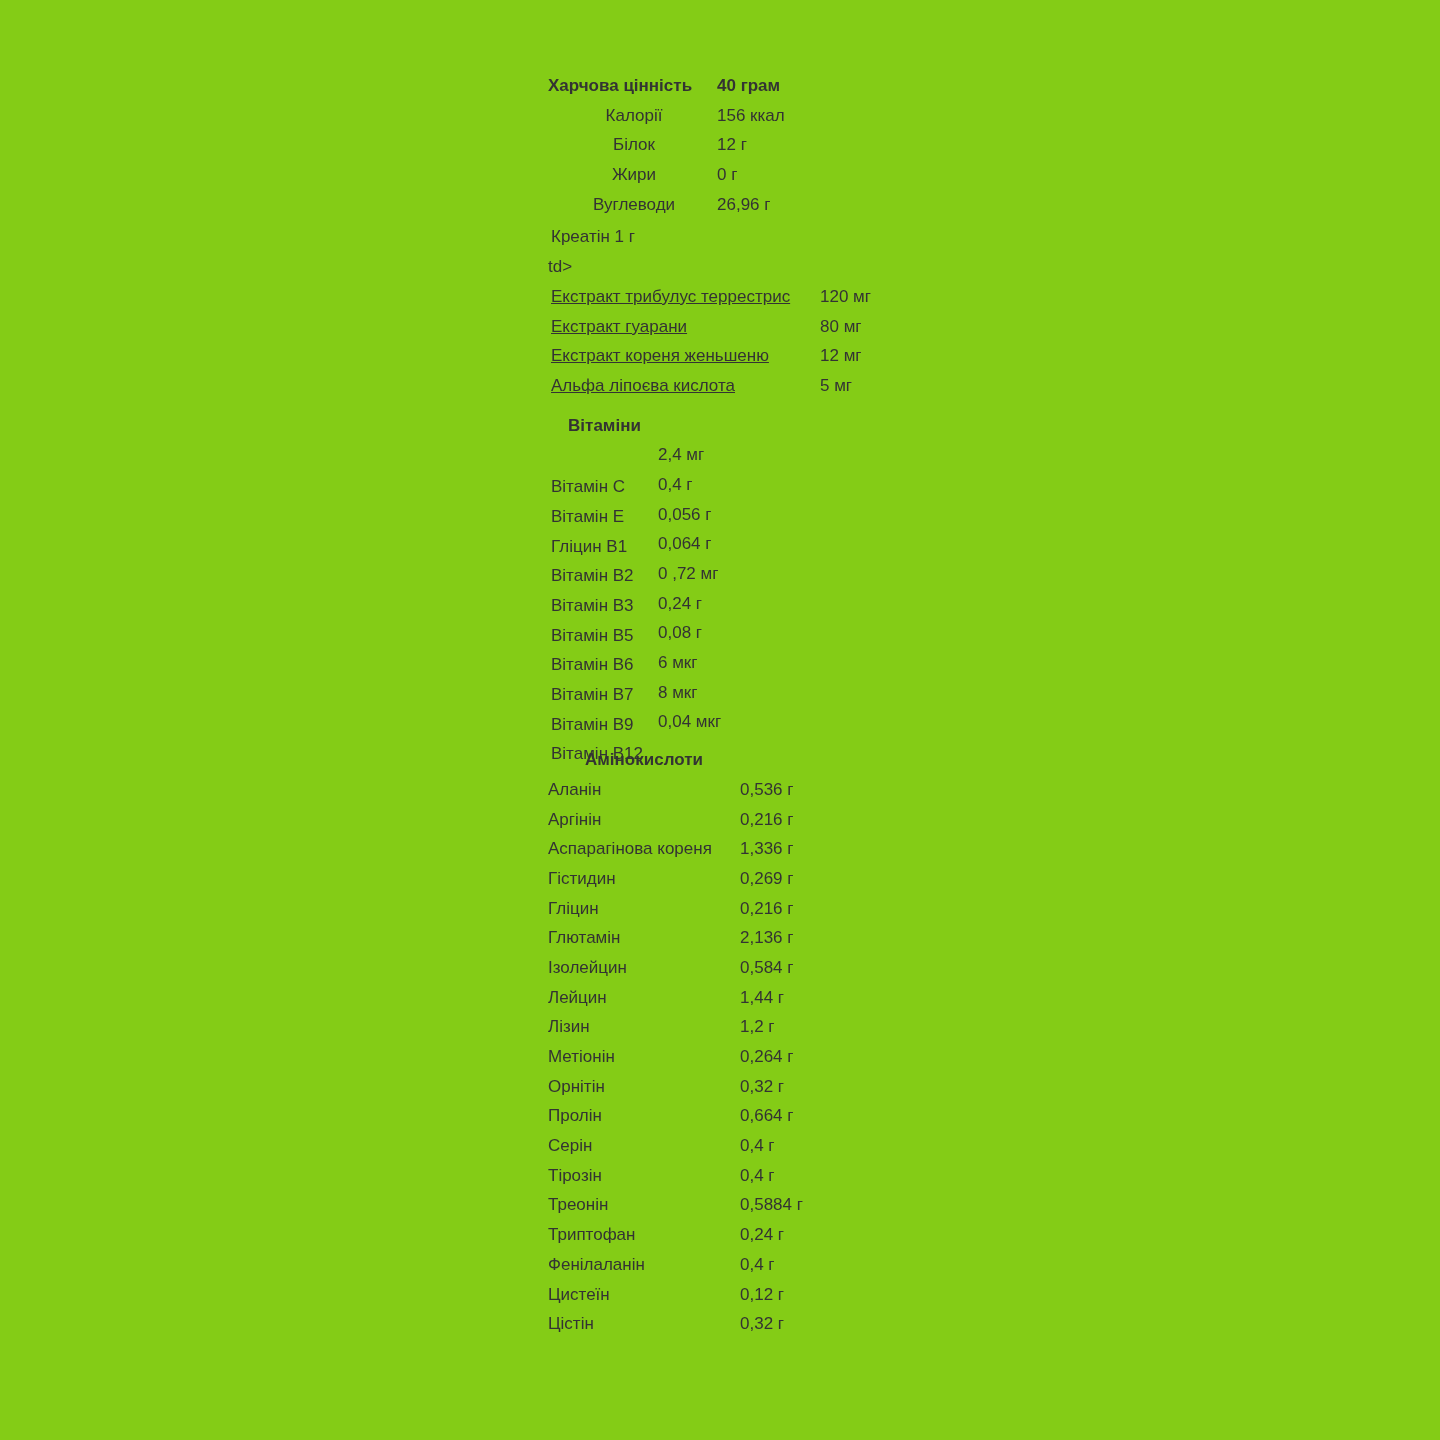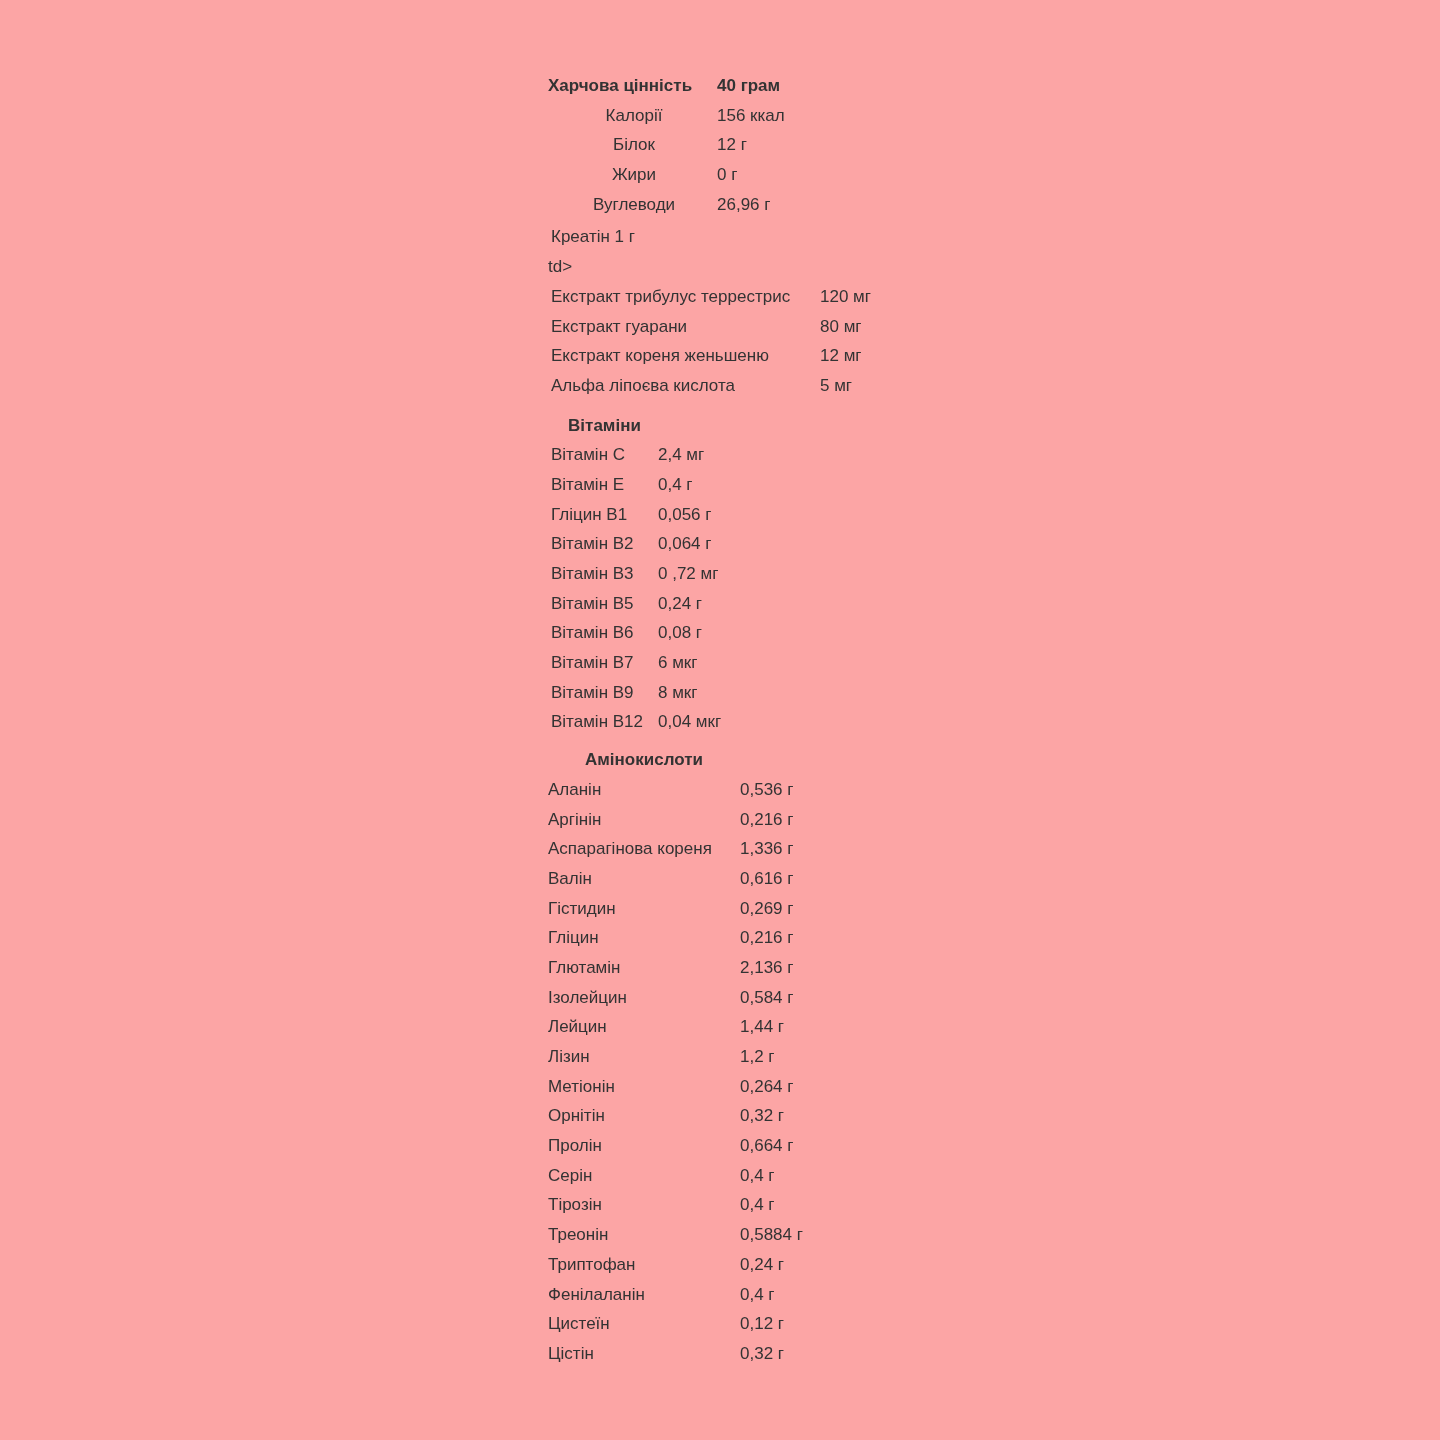--- a/index.html
+++ b/index.html
@@ -7,21 +7,21 @@
     padding: 0;
     background: #ffffff;
     width: 1440px;
     height: 1440px;
     overflow: hidden;
   }
   .canvas {
     position: relative;
     width: 1440px;
     height: 1440px;
-    background: #fca5a5;
+    background: #84cc16;
     font-family: "Liberation Sans", "DejaVu Sans", sans-serif;
     color: #333333;
     font-size: 17px;
   }
   .panel {
     position: absolute;
     left: 548px;
     top: 75px;
     width: 420px;
   }
@@ -41,24 +41,24 @@
 
   
   .sec-main .label { width: 166px; padding-left: 3px; text-align: center; }
 
   
   .single { padding-left: 3px; }
   .single.artifact { padding-left: 0; }
   .gap-sm { margin-top: 3px; }
 
   
-  .sec-extracts .label { width: 269px; padding-left: 3px; }
-
-  
-  .sec-vitamins .label { width: 107px; padding-left: 3px; }
+  .sec-extracts .label { width: 269px; padding-left: 3px; text-decoration: underline; }
+
+  
+  .sec-vitamins .label { width: 107px; padding-left: 3px; margin-top: 32px; }
 
   
   .sec-aminos .label { width: 192px; }
 
   
   .sec-head {
     font-weight: bold;
     height: 29.7px;
     line-height: 1.25;
     text-align: center;
@@ -175,24 +175,20 @@
         </div>
         <div class="trow">
           <span class="label">Аргінін</span>
           <span class="value">0,216 г</span>
         </div>
         <div class="trow">
           <span class="label">Аспарагінова кореня</span>
           <span class="value">1,336 г</span>
         </div>
         <div class="trow">
-          <span class="label">Валін</span>
-          <span class="value">0,616 г</span>
-        </div>
-        <div class="trow">
           <span class="label">Гістидин</span>
           <span class="value">0,269 г</span>
         </div>
         <div class="trow">
           <span class="label">Гліцин</span>
           <span class="value">0,216 г</span>
         </div>
         <div class="trow">
           <span class="label">Глютамін</span>
           <span class="value">2,136 г</span>

